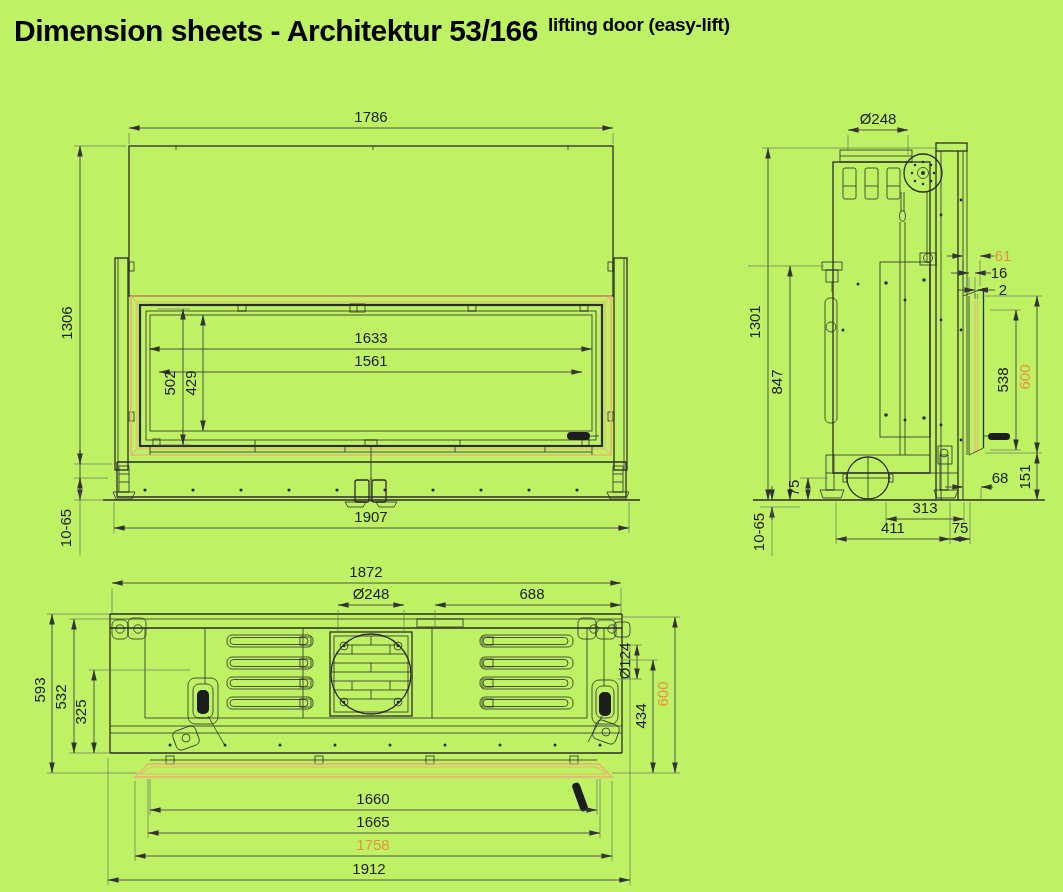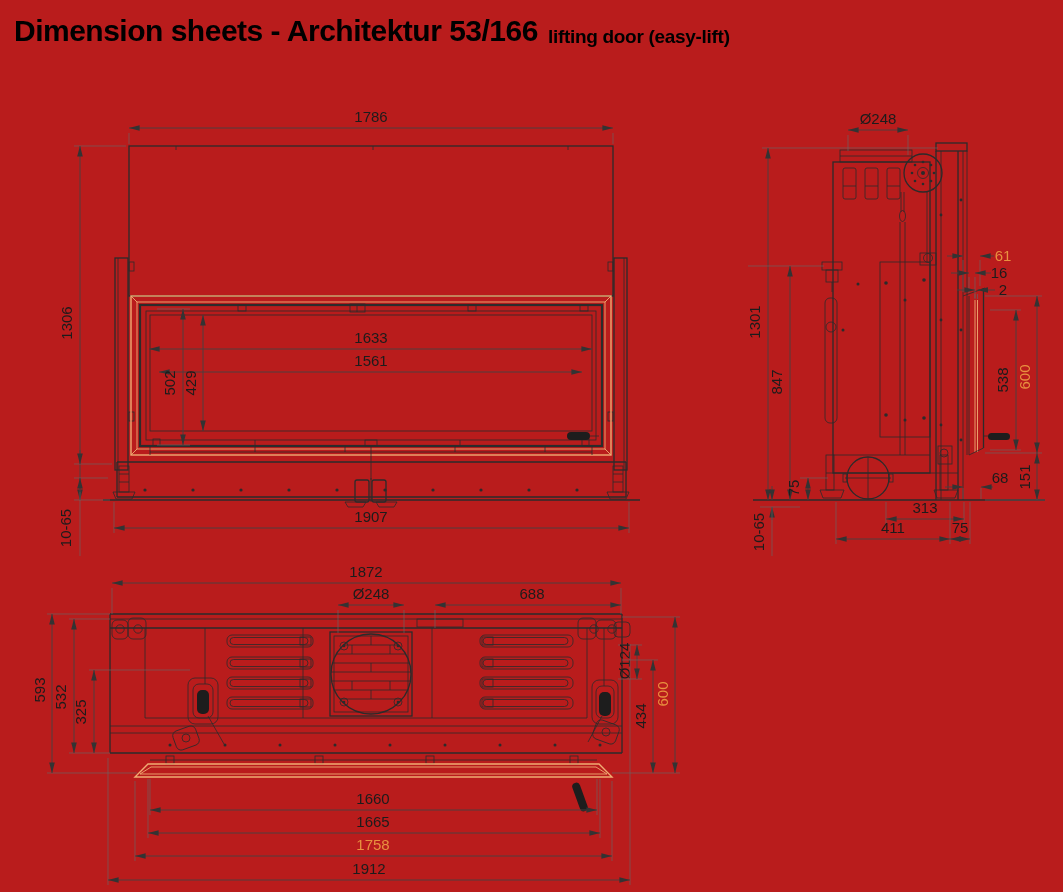--- a/index.html
+++ b/index.html
@@ -1,20 +1,20 @@
 <!DOCTYPE html>
 <html><head>
 <meta charset="utf-8">
 <style>
   html,body{margin:0;padding:0;background:#ffffff;}
-  #stage{position:relative;width:1063px;height:892px;background:#b91c1c;overflow:hidden;
+  #stage{position:relative;width:1063px;height:892px;background:#bef264;overflow:hidden;
          font-family:"Liberation Sans",sans-serif;}
   #titlebar{position:absolute;left:14px;top:14px;display:flex;align-items:flex-start;gap:10px;}
   #titlebar .main{font-size:30px;font-weight:bold;color:#000;line-height:1.1;letter-spacing:-0.5px;}
-  #titlebar .suffix{font-size:19px;font-weight:bold;color:#000;margin-top:12px;letter-spacing:-0.3px;}
+  #titlebar .suffix{font-size:19px;font-weight:bold;color:#000;margin-top:0;letter-spacing:-0.3px;}
   svg{position:absolute;left:0;top:0;}
   svg text{font-family:"Liberation Sans",sans-serif;font-size:15px;fill:#1c1c1c;}
   .otx{fill:#E8913F;}
   .ln1{stroke:#2b2b2b;stroke-width:1.3;fill:none;}
   .ln2{stroke:#2b2b2b;stroke-width:0.8;fill:none;}
   .lnH{stroke:#2b2b2b;stroke-width:2.2;fill:none;}
   .org{stroke:#F0AC72;stroke-width:1.4;fill:none;}
   .org2{stroke:#F0AC72;stroke-width:0.9;fill:none;}
   .dim{stroke:#444;stroke-width:0.9;fill:none;marker-start:url(#mS);marker-end:url(#mE);}
   .dimE{stroke:#444;stroke-width:0.9;fill:none;marker-end:url(#mE);}

